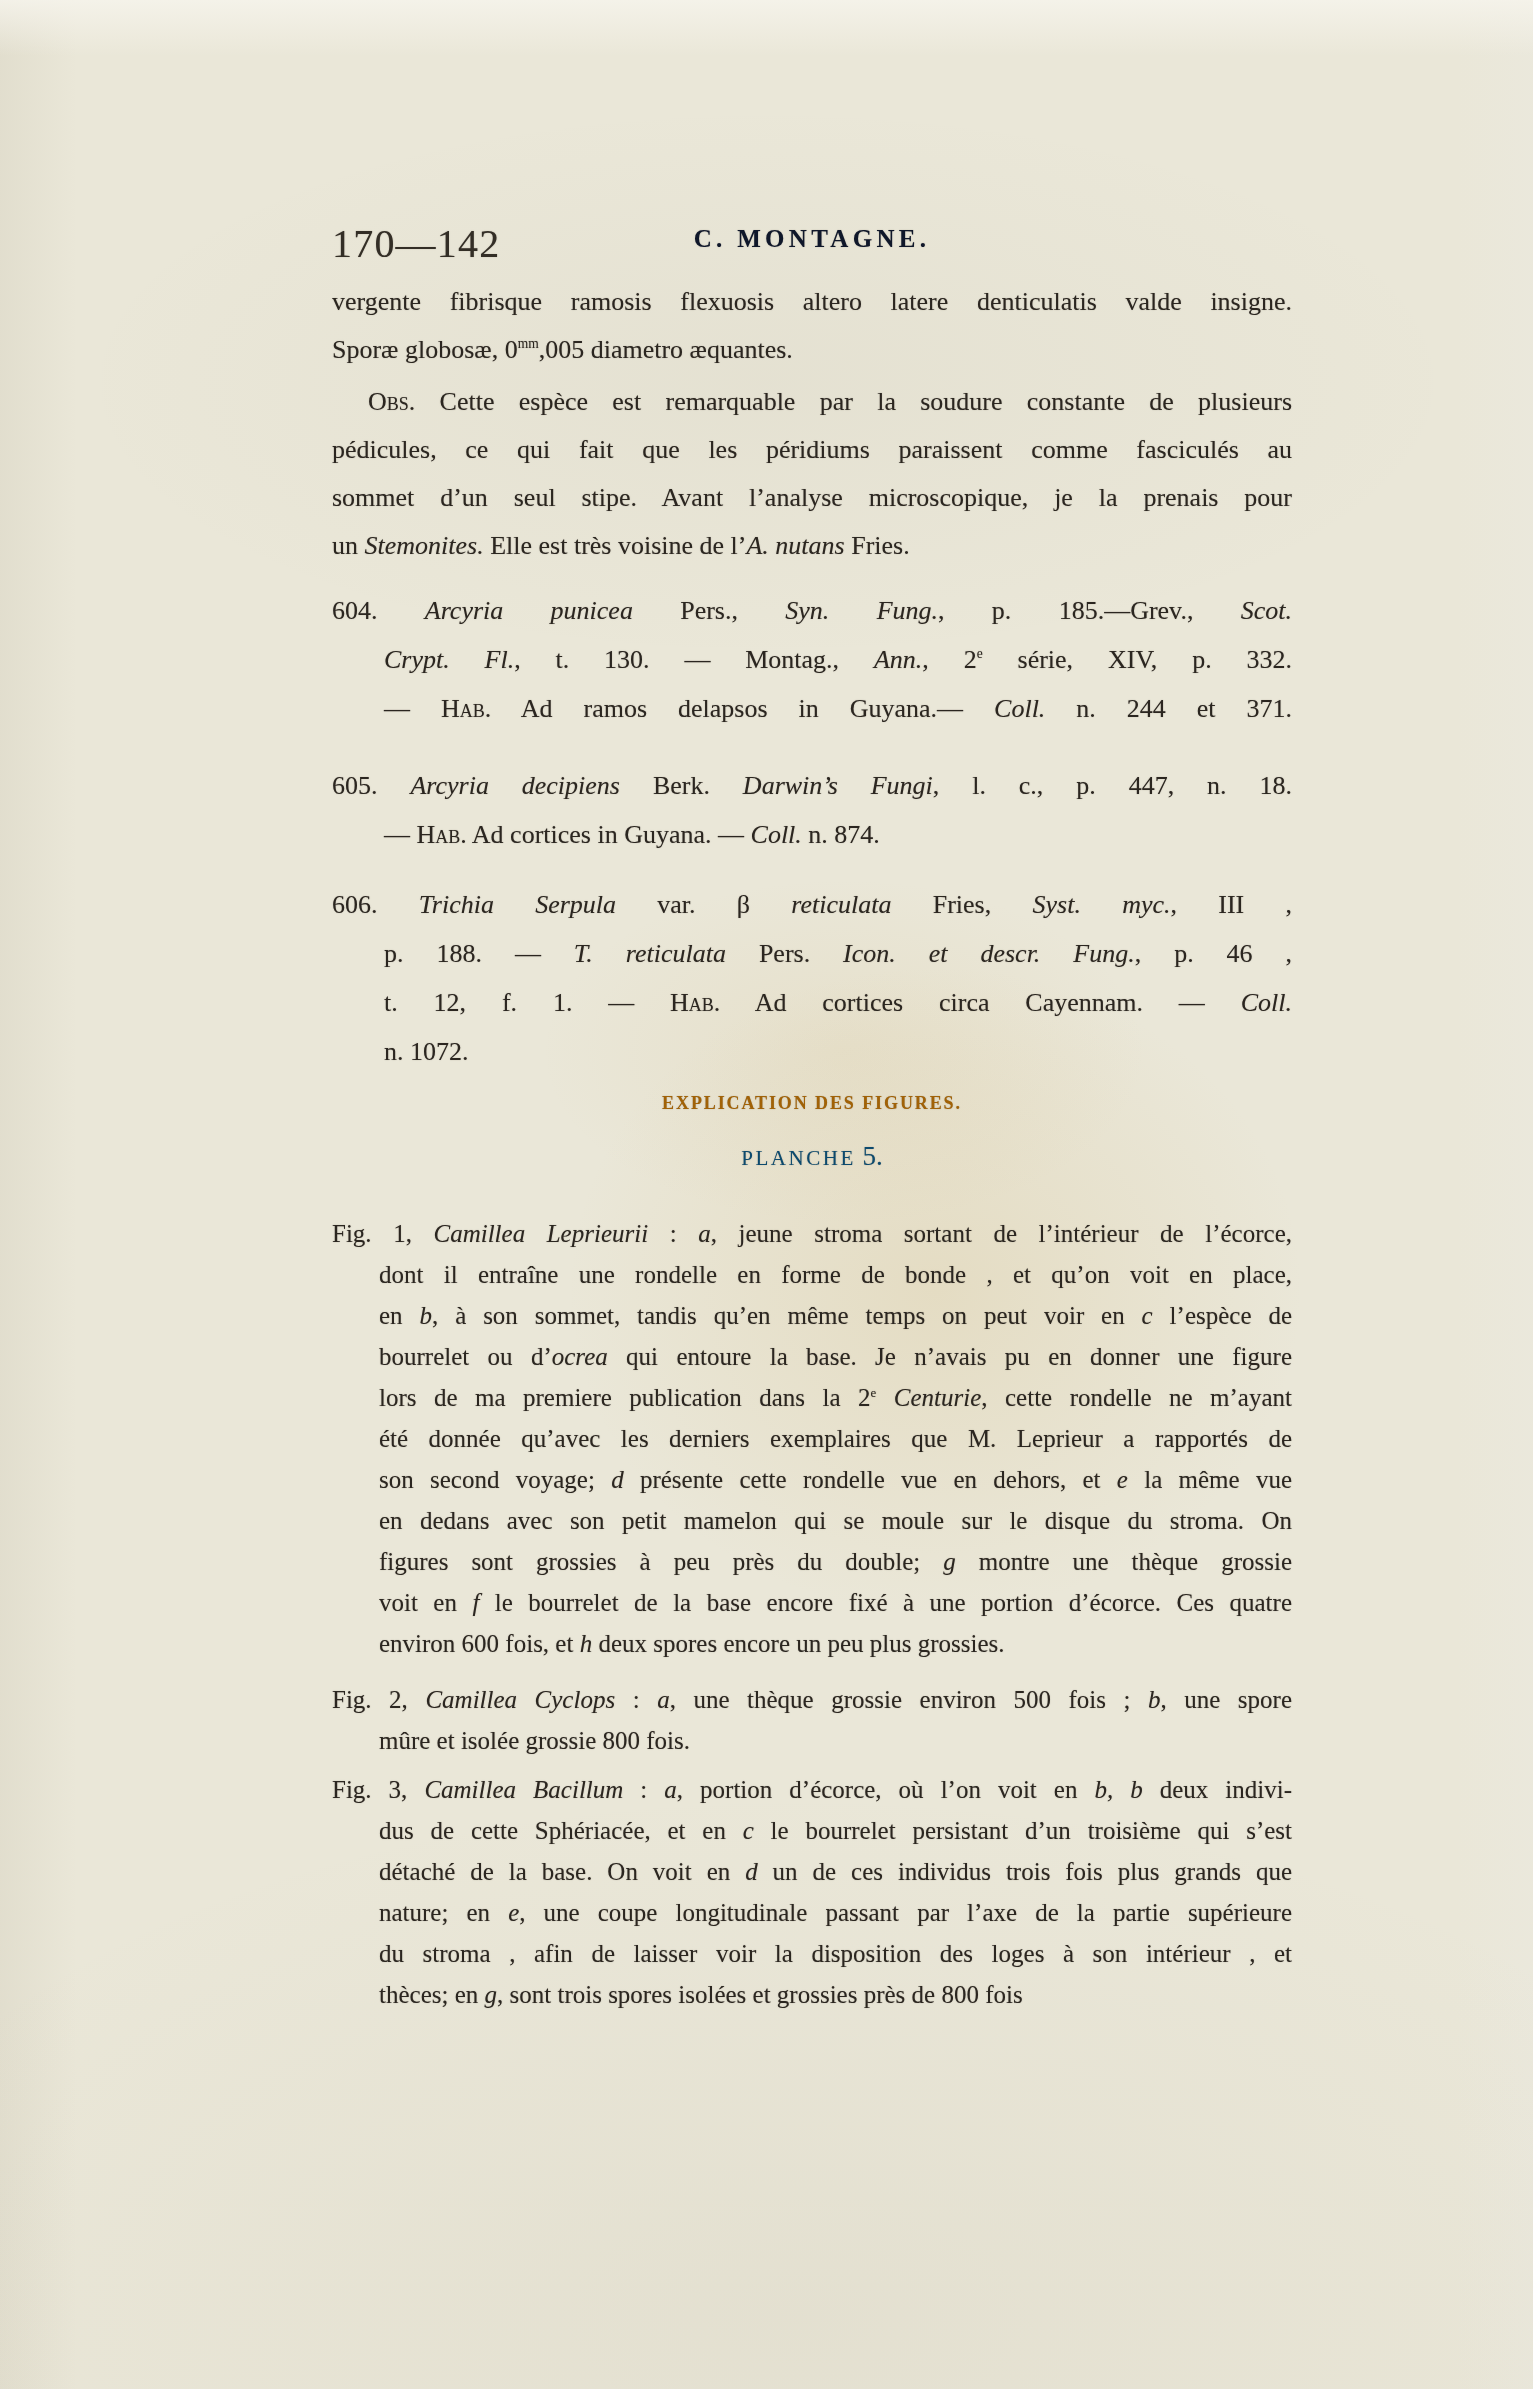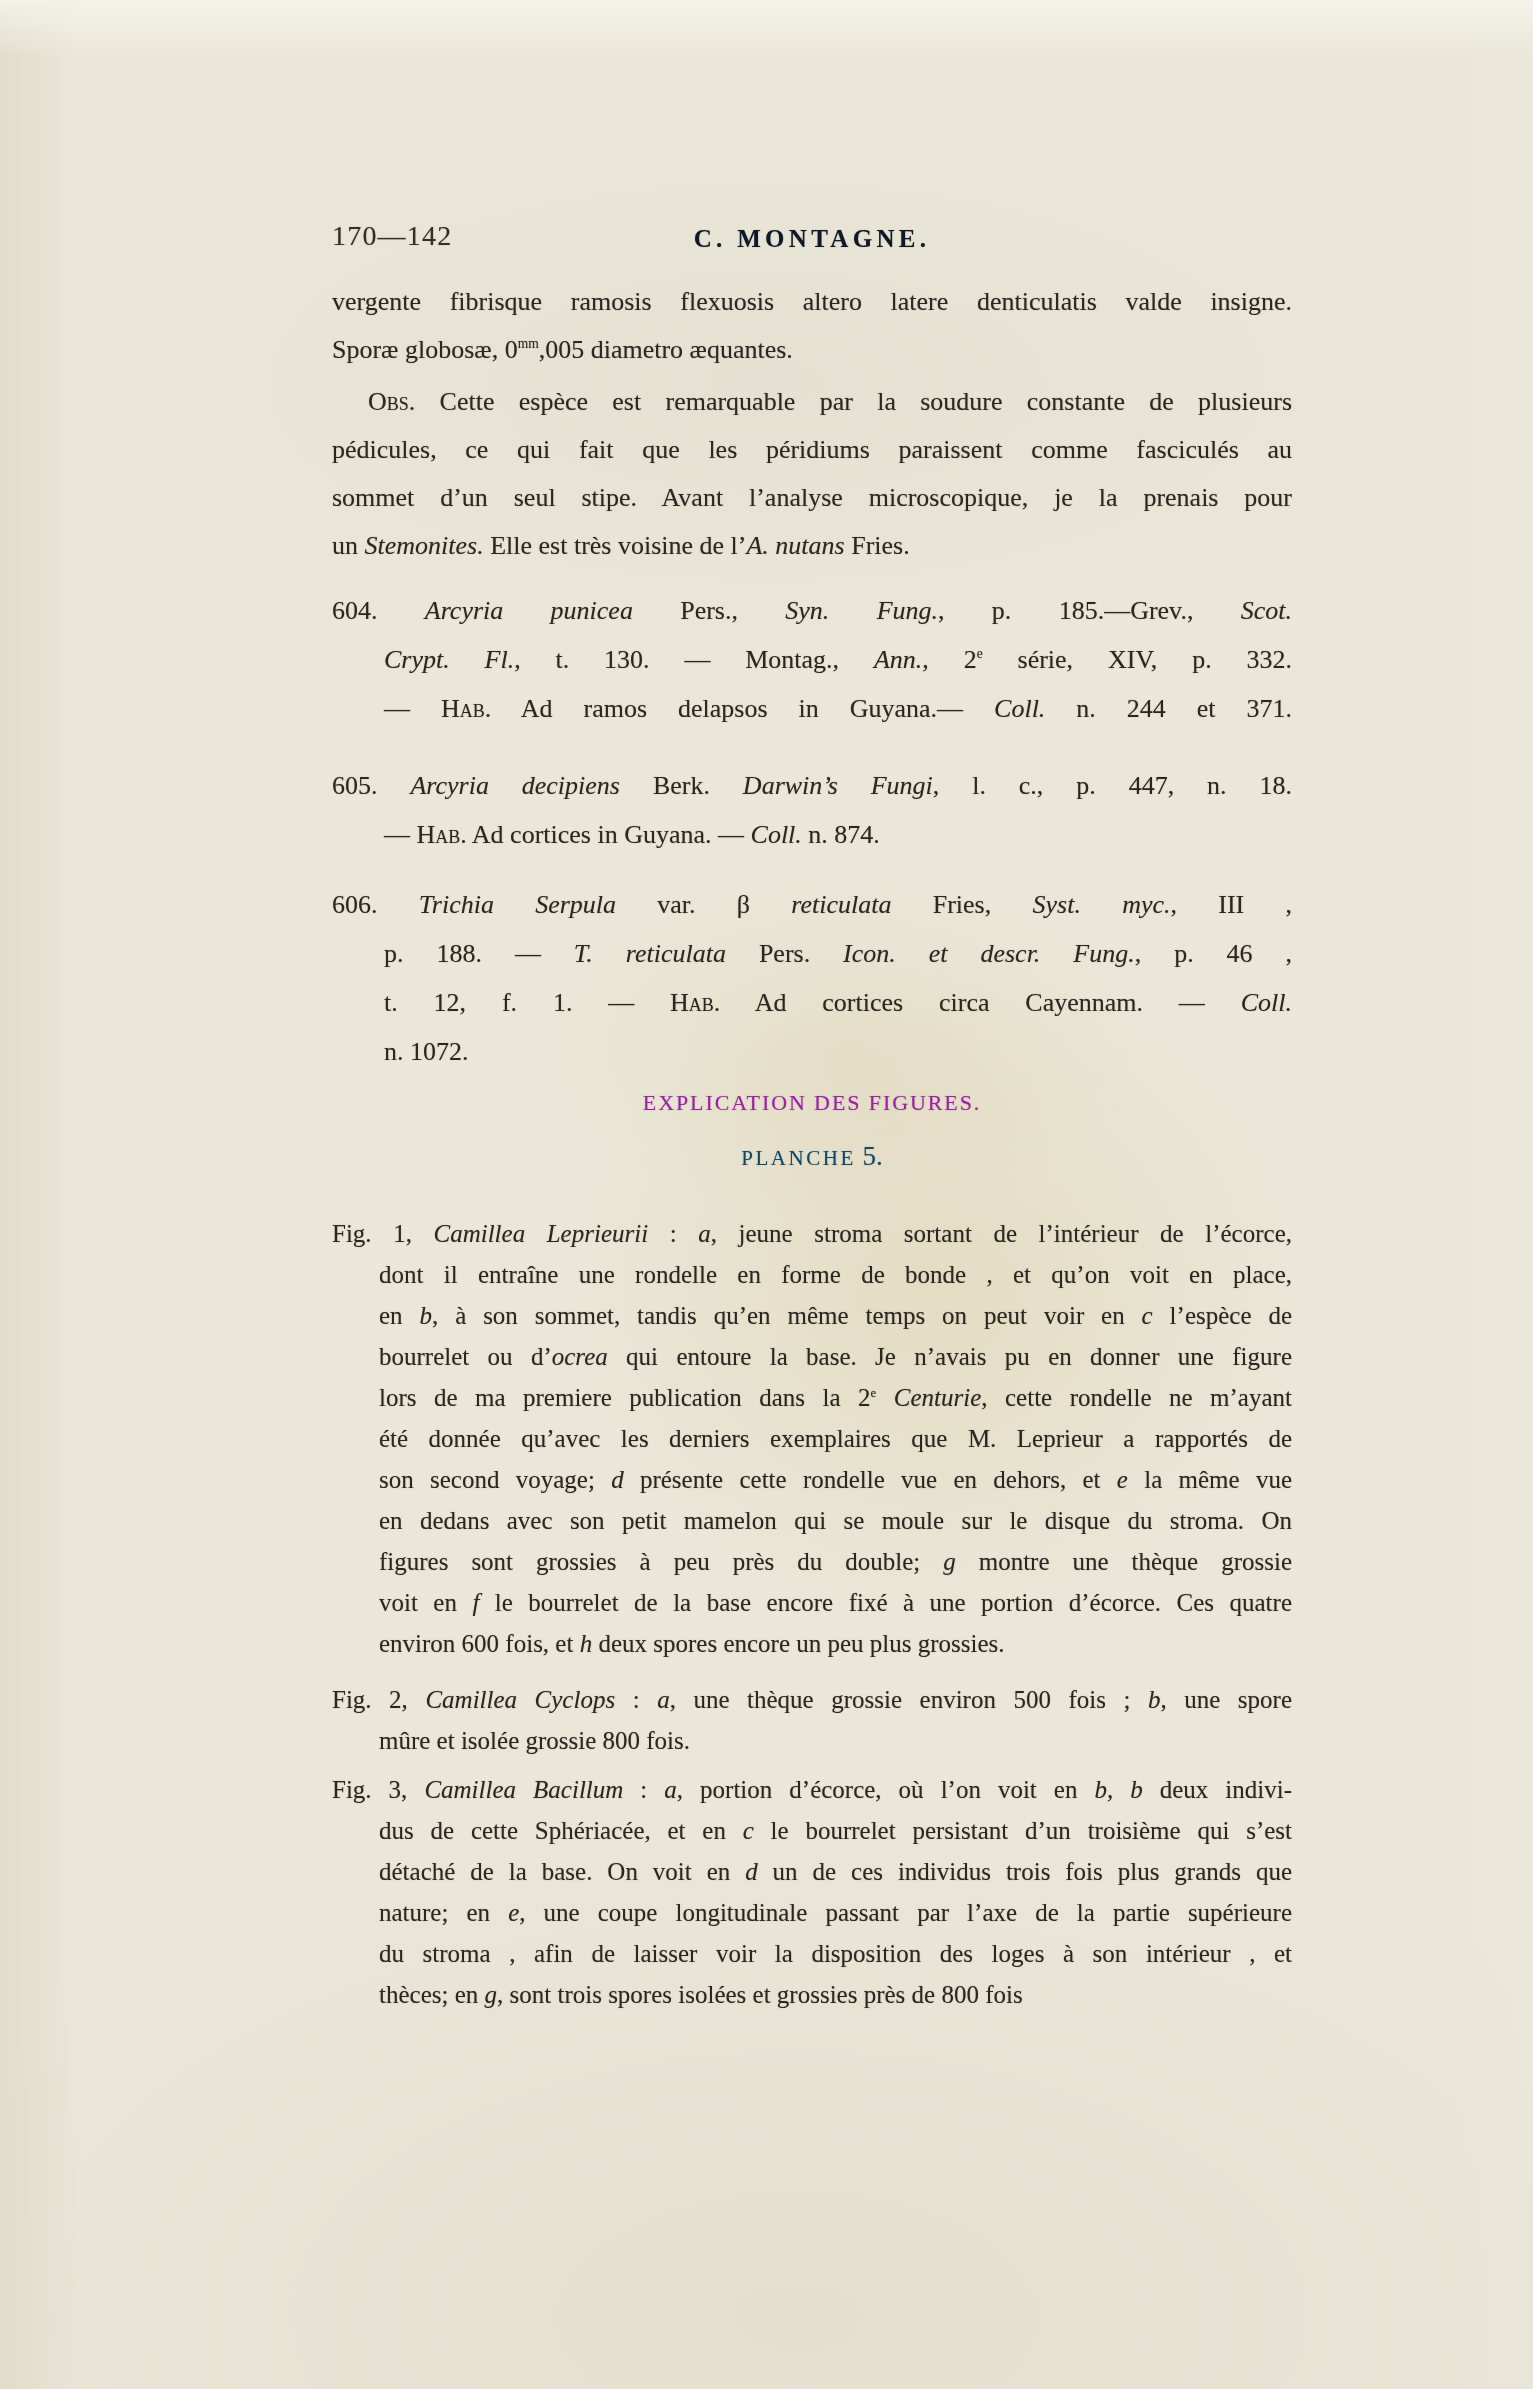--- a/index.html
+++ b/index.html
@@ -17,35 +17,35 @@
       radial-gradient(ellipse 928px 371px at 50% 16%, rgba(125,115,92,.05), transparent 75%),
       radial-gradient(ellipse 1299px 680px at 52% 97%, rgba(140,130,105,.07), transparent 78%),
       linear-gradient(180deg, rgba(246,244,236,.85) 0px, rgba(246,244,236,0) 56px),
       linear-gradient(90deg, rgba(150,140,115,.10) 0, rgba(150,140,115,0) 5%, rgba(150,140,115,0) 95%, rgba(235,233,223,.55) 100%);
   }
   .content {
     position:absolute; left:332px; top:220px; width:960px;
     text-shadow:0 0 1.2px rgba(60,50,40,.35);
   }
   .header { position:relative; height:43px; }
-  .pagenum { font-size:28px; letter-spacing:1.2px; color:#332e26; }
+  .pagenum { font-size:40px; letter-spacing:1.2px; color:#332e26; }
   .runtitle {
     position:absolute; left:0; right:0; top:5px; text-align:center;
     font-weight:bold; font-size:25px; letter-spacing:4.3px; color:#0f172a;
   }
   .block { position:relative; }
   .line { text-align:justify; text-align-last:justify; }
   .line.last { text-align-last:left; }
   .body   { font-size:26px; line-height:48px; }
   .body.fli .line:first-child { text-indent:36px; }
   .entry  { font-size:26px; line-height:49px; }
   .entry .line.cont  { padding-left:52px; }
   .figure { font-size:25px; line-height:41px; }
   .figure .line.cont { padding-left:47px; }
-  .heading { font-size:22px; line-height:38px; letter-spacing:1.9px; color:#a21caf; }
+  .heading { font-size:18px; line-height:38px; letter-spacing:1.9px; color:#a16207;font-weight:bold; }
   .heading .line, .subheading .line { text-align:center; text-align-last:center; }
   .subheading { font-size:27px; line-height:35px; color:#0c4a6e; }
   .it  { font-style:italic; }
   .sc  { font-variant:small-caps; }
   .sup { vertical-align:super; font-size:.52em; line-height:0; letter-spacing:0; }
   .sm  { font-size:.78em; letter-spacing:2.5px; }
   
   [data-name="latin-continuation-paragraph"] { margin-top:15px; }
   [data-name="observation-paragraph"] { margin-top:3.7px; }
   [data-name="entry-604"] { margin-top:16px; }

